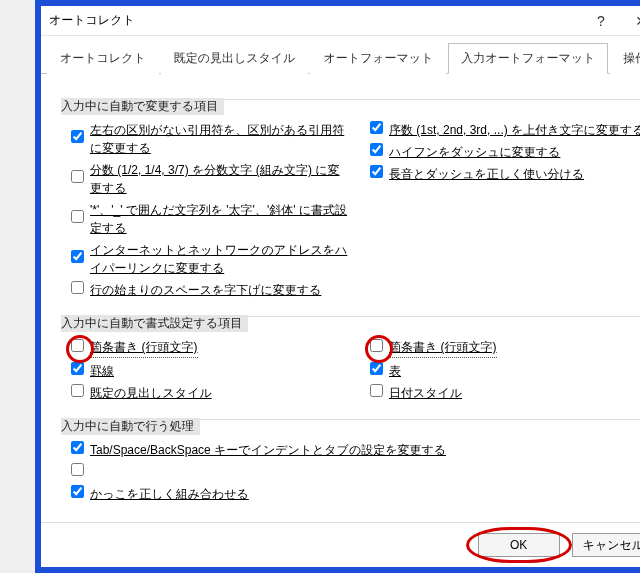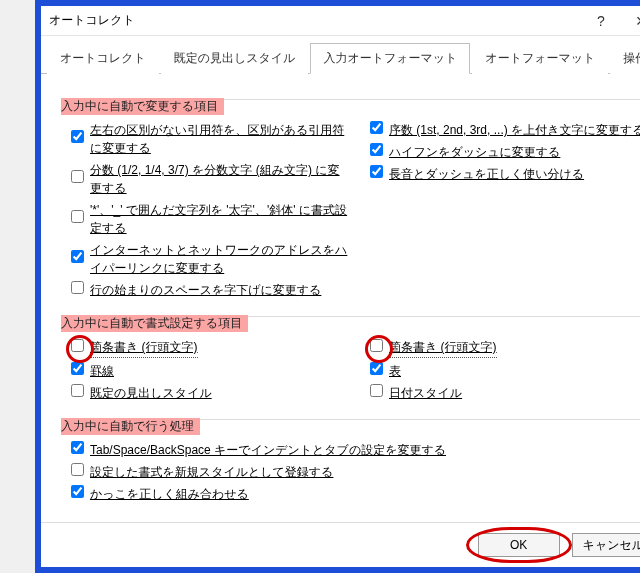--- a/index.html
+++ b/index.html
@@ -158,21 +158,21 @@
     border: 3px solid #d40000;
     border-radius: 50%/60%;
     pointer-events: none;
   }
   .section-wrap {
     position: relative;
     margin-top: 6px;
   }
   .section-wrap .section-label {
     display: inline-block;
-    background: #fca5a5;
+    background: #e5e5e5;
     position: relative;
     z-index: 1;
     padding-right: 6px;
   }
   .section-line {
     position: absolute;
     left: 0;
     right: 0;
     top: 9px;
     border-top: 1px solid #ddd;
@@ -186,22 +186,22 @@
 
   <div class="titlebar">
     <div class="title">オートコレクト</div>
     <div class="win-btn">?</div>
     <div class="win-btn">✕</div>
   </div>
 
   <div class="tabs" id="tabs">
       <div class="tab">オートコレクト</div>
       <div class="tab">既定の見出しスタイル</div>
+      <div class="tab">オートフォーマット</div>
       <div class="tab active">入力オートフォーマット</div>
-      <div class="tab">オートフォーマット</div>
       <div class="tab">操作</div>
     </div>
 
   <div class="content">
 
     <div class="section-wrap">
       <div class="section-line"></div>
       <div class="section-label">入力中に自動で変更する項目</div>
       <div class="two-col options-block">
         <div class="col" id="s1-left">
@@ -282,21 +282,20 @@
       <div class="section-line"></div>
       <div class="section-label">入力中に自動で行う処理</div>
       <div class="options-block">
         <div id="s3-items">
             <div class="check-row">
               <span><input type="checkbox" checked="" style=""></span>
               <label>Tab/Space/BackSpace キーでインデントとタブの設定を変更する</label>
             </div>
             <div class="check-row">
               <span><input type="checkbox" style=""></span>
-              <label>設定した書式を新規スタイルとして登録する</label>
             </div>
             <div class="check-row">
               <span><input type="checkbox" checked="" style=""></span>
               <label>かっこを正しく組み合わせる</label>
             </div>
           </div>
       </div>
     </div>
 
   </div>

